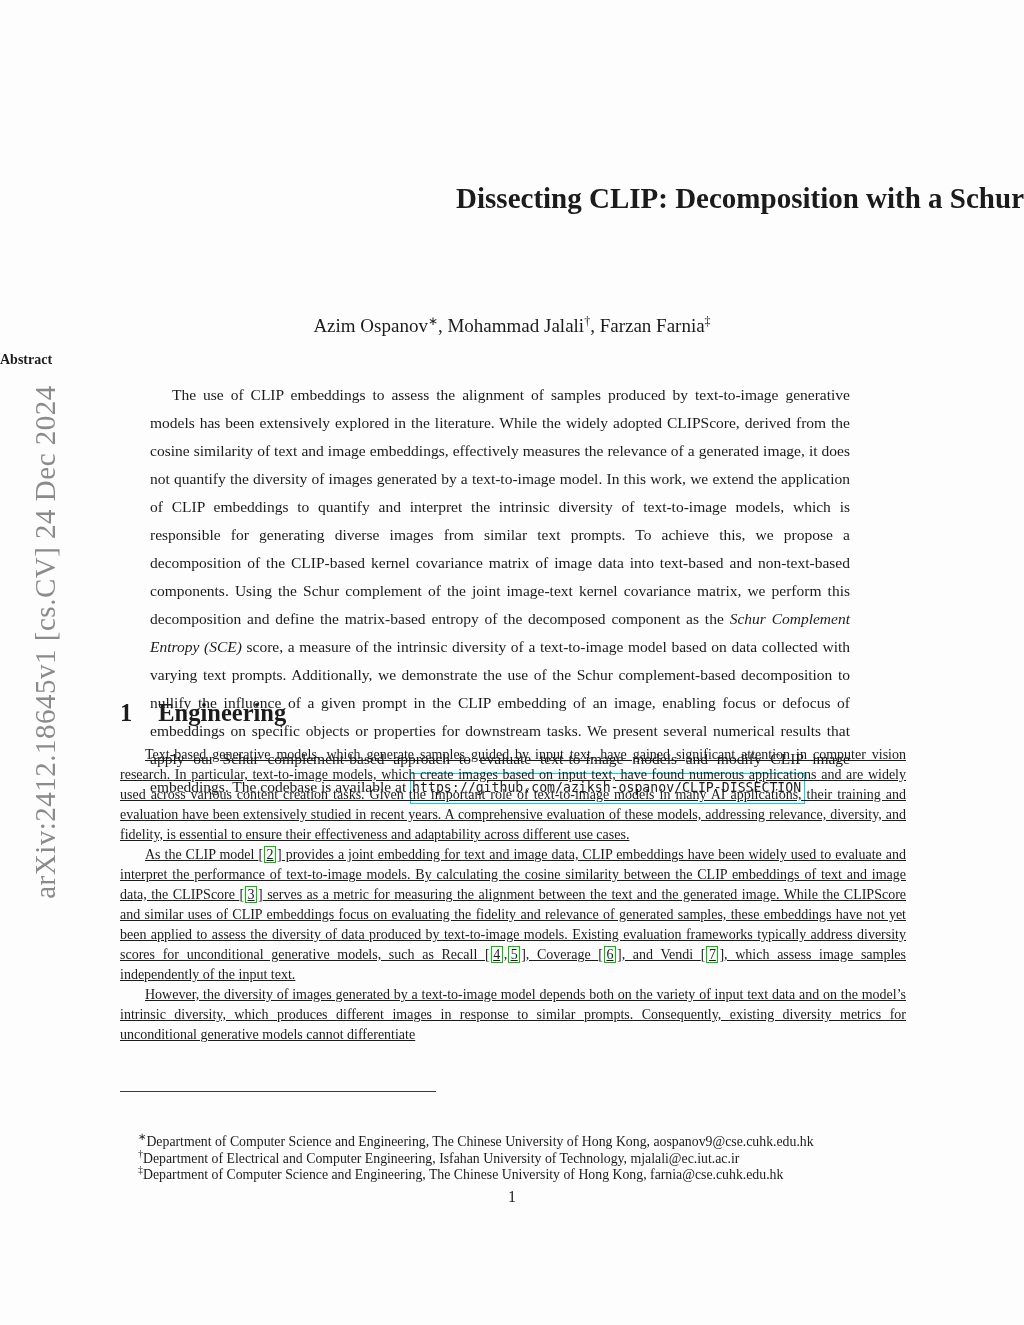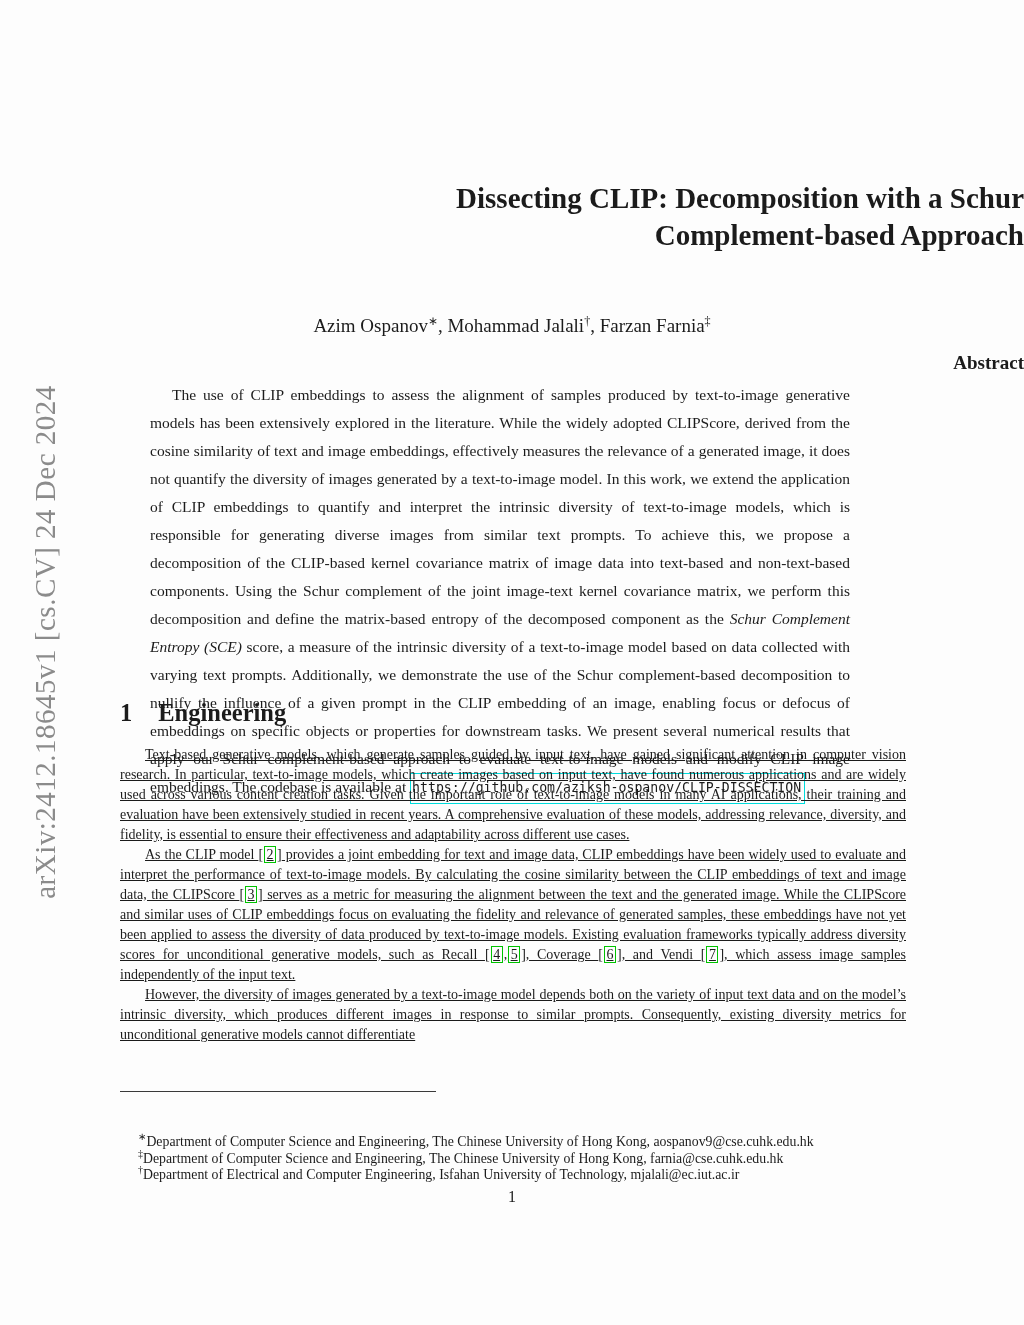--- a/index.html
+++ b/index.html
@@ -27,21 +27,21 @@
     text-align:right;
     font-size:29px; font-weight:bold; line-height:37px;
   }
   .authors {
     position:absolute; top:272px; left:0; width:100%;
     text-align:center; font-size:19px;margin-top:43px;
   }
   .authors sup { font-size:12px; line-height:0; }
   .abstract-heading {
     position:absolute; top:352px; left:0; width:100%;
-    text-align:right; font-weight:bold; font-size:19px;
+    text-align:left; font-weight:bold; font-size:14px;
   }
   .abstract-body {
     position:absolute; top:381px; left:150px; width:700px;
     font-size:15.5px; line-height:28px;
     text-align:justify; text-indent:22px;
   }
   .section-heading {
     position:absolute; top:699px; left:120px;
     font-size:24.5px; font-weight:bold;
   }
@@ -82,21 +82,20 @@
 </style>
 </head>
 <body>
 
 <div class="page">
 
   <div class="watermark">arXiv:2412.18645v1  [cs.CV]  24 Dec 2024</div>
 
   <div class="title">
     <div>Dissecting CLIP: Decomposition with a Schur</div>
-    <div>Complement-based Approach</div>
   </div>
 
   <div class="authors" id="authors"><span>Azim Ospanov</span><sup>∗</sup>, <span>Mohammad Jalali</span><sup>†</sup>, <span>Farzan Farnia</span><sup>‡</sup></div>
 
   <div class="abstract-heading">Abstract</div>
 
   <div class="abstract-body">The use of CLIP embeddings to assess the alignment of samples produced by text-to-image generative models has been extensively explored in the literature. While the widely adopted CLIPScore, derived from the cosine similarity of text and image embeddings, effectively measures the relevance of a generated image, it does not quantify the diversity of images generated by a text-to-image model. In this work, we extend the application of CLIP embeddings to quantify and interpret the intrinsic diversity of text-to-image models, which is responsible for generating diverse images from similar text prompts. To achieve this, we propose a decomposition of the CLIP-based kernel covariance matrix of image data into text-based and non-text-based components. Using the Schur complement of the joint image-text kernel covariance matrix, we perform this decomposition and define the matrix-based entropy of the decomposed component as the <em>Schur Complement Entropy (SCE)</em> score, a measure of the intrinsic diversity of a text-to-image model based on data collected with varying text prompts. Additionally, we demonstrate the use of the Schur complement-based decomposition to nullify the influence of a given prompt in the CLIP embedding of an image, enabling focus or defocus of embeddings on specific objects or properties for downstream tasks. We present several numerical results that apply our Schur complement-based approach to evaluate text-to-image models and modify CLIP image embeddings. The codebase is available at <span class="urlbox">https://github.com/aziksh-ospanov/CLIP-DISSECTION</span></div>
 
   <div class="section-heading">
     <span class="section-number">1</span><span>Engineering</span>
@@ -105,19 +104,19 @@
   <div class="body-text">
     <p>Text-based generative models, which generate samples guided by input text, have gained significant attention in computer vision research. In particular, text-to-image models, which create images based on input text, have found numerous applications and are widely used across various content creation tasks. Given the important role of text-to-image models in many AI applications, their training and evaluation have been extensively studied in recent years. A comprehensive evaluation of these models, addressing relevance, diversity, and fidelity, is essential to ensure their effectiveness and adaptability across different use cases.</p>
     <p>As the CLIP model <span>[<span class="citebox">2</span>]</span> provides a joint embedding for text and image data, CLIP embeddings have been widely used to evaluate and interpret the performance of text-to-image models. By calculating the cosine similarity between the CLIP embeddings of text and image data, the CLIPScore <span>[<span class="citebox">3</span>]</span> serves as a metric for measuring the alignment between the text and the generated image. While the CLIPScore and similar uses of CLIP embeddings focus on evaluating the fidelity and relevance of generated samples, these embeddings have not yet been applied to assess the diversity of data produced by text-to-image models. Existing evaluation frameworks typically address diversity scores for unconditional generative models, such as Recall <span>[<span class="citebox">4</span>,<span class="citebox">5</span>]</span>, Coverage <span>[<span class="citebox">6</span>]</span>, and Vendi <span>[<span class="citebox">7</span>]</span>, which assess image samples independently of the input text.</p>
     <p>However, the diversity of images generated by a text-to-image model depends both on the variety of input text data and on the model’s intrinsic diversity, which produces different images in response to similar prompts. Consequently, existing diversity metrics for unconditional generative models cannot differentiate</p>
   </div>
 
   <hr class="footnote-rule">
 
   <div class="footnotes" id="footnotes">
       <div class="footnote"><sup>∗</sup>Department of Computer Science and Engineering, The Chinese University of Hong Kong, aospanov9@cse.cuhk.edu.hk</div>
+      <div class="footnote"><sup>†</sup>Department of Electrical and Computer Engineering, Isfahan University of Technology, mjalali@ec.iut.ac.ir</div>
       <div class="footnote"><sup>‡</sup>Department of Computer Science and Engineering, The Chinese University of Hong Kong, farnia@cse.cuhk.edu.hk</div>
-      <div class="footnote"><sup>†</sup>Department of Electrical and Computer Engineering, Isfahan University of Technology, mjalali@ec.iut.ac.ir</div>
     </div>
 
   <div class="page-number">1</div>
 
 </div>
 
 </body></html>

